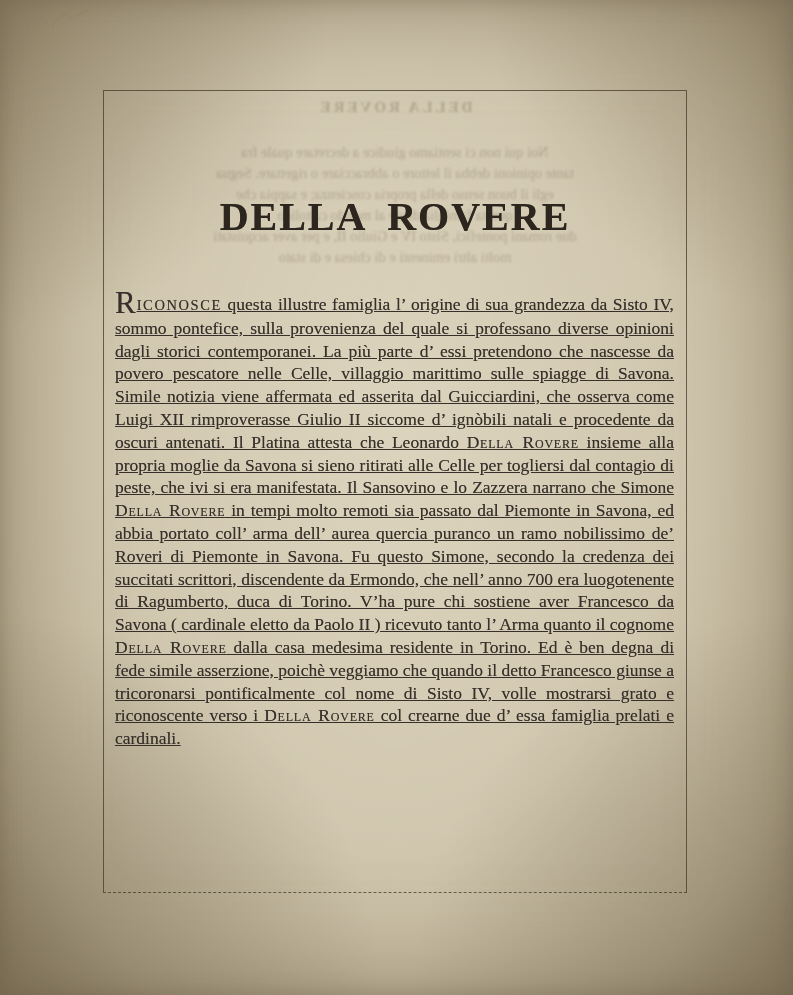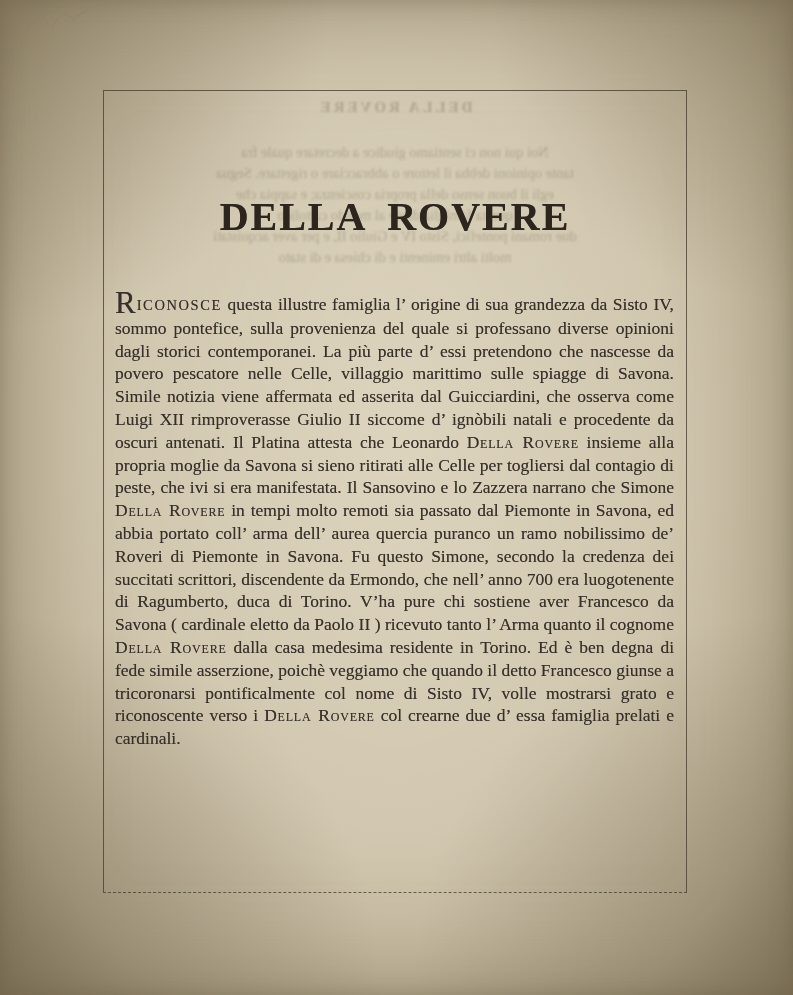--- a/index.html
+++ b/index.html
@@ -89,20 +89,21 @@
 
   .body-text {
     position: relative;
     z-index: 1;
     margin: 56px 1px 0 0;
     font-size: 17.5px;
     line-height: 22.8px;
     text-align: justify;
     color: #37302a;
     text-shadow: 0 0 0.4px rgba(55, 48, 42, 0.55);
+    text-decoration: underline;
   }
 
   .initial {
     font-size: 31px;
     line-height: 0;
     vertical-align: -3px;
     letter-spacing: 1px;
   }
 
   .lead-sc {

